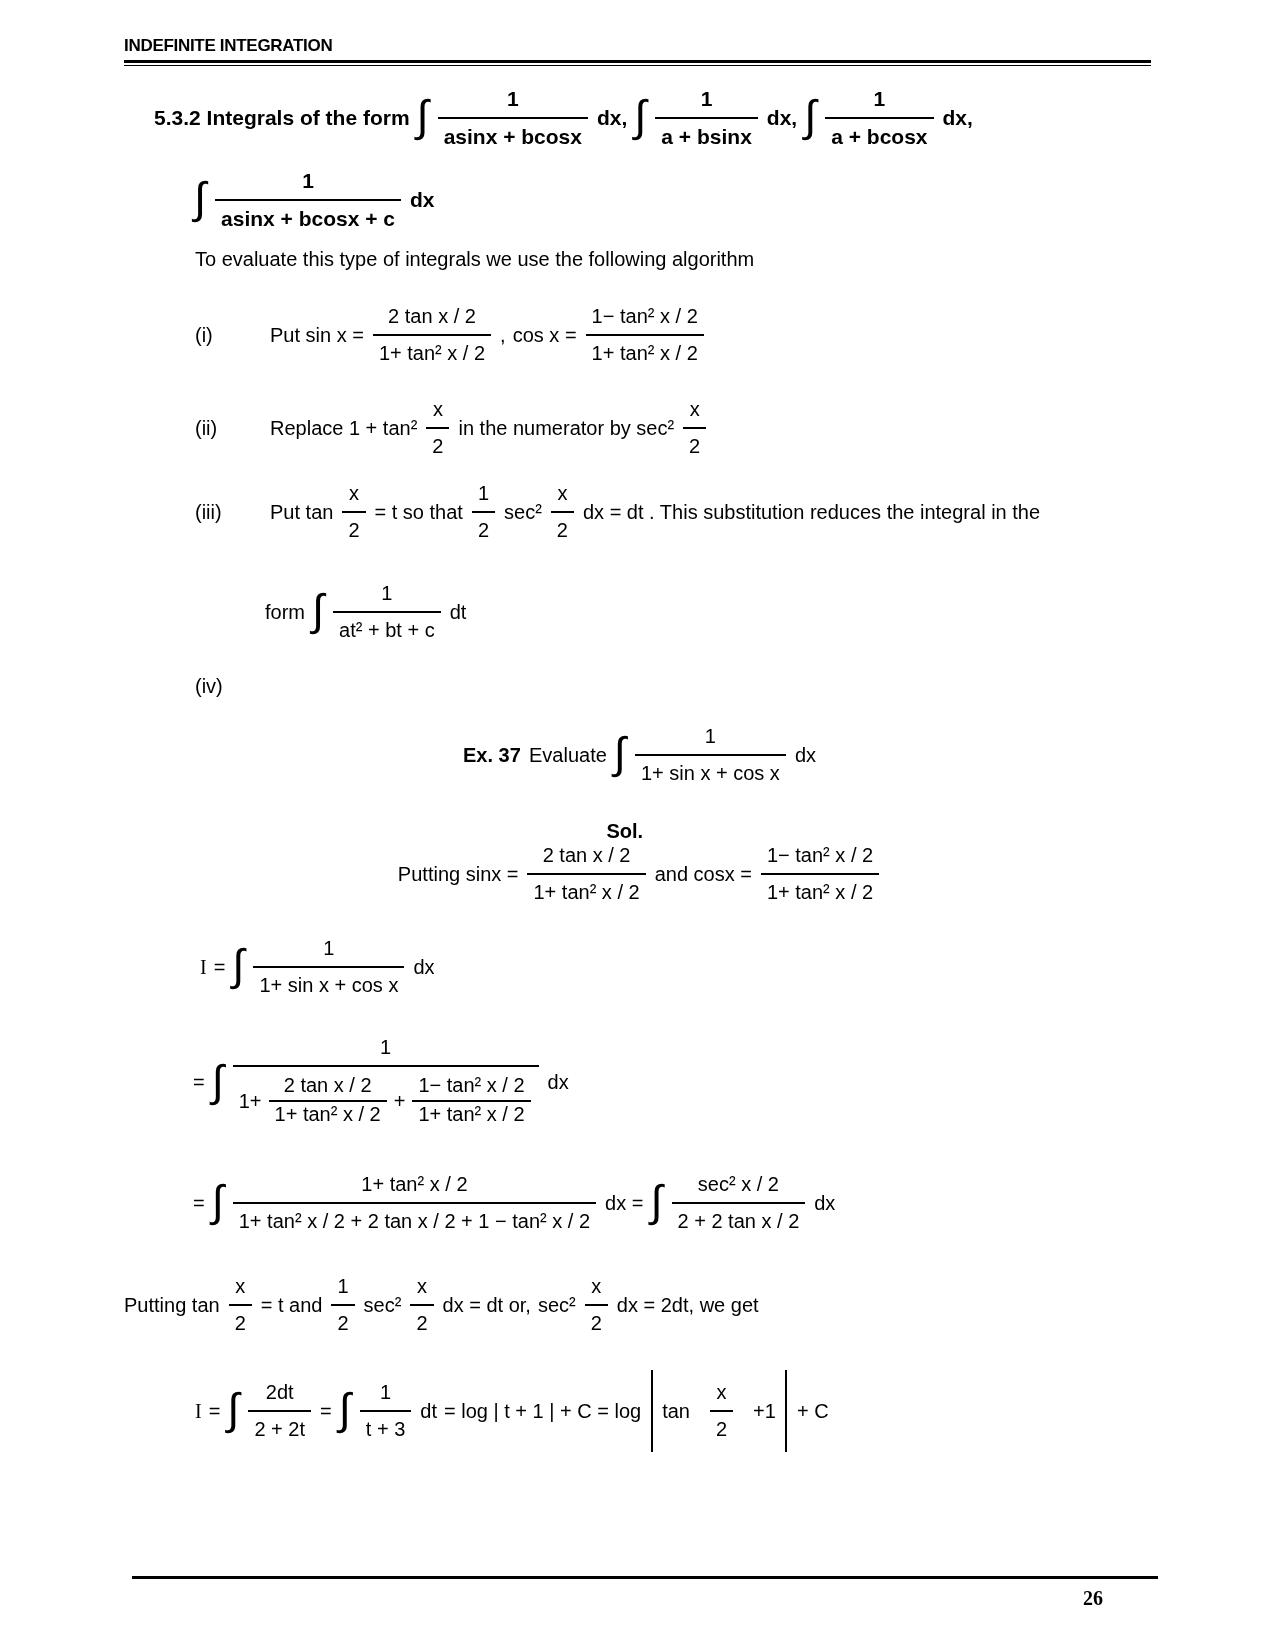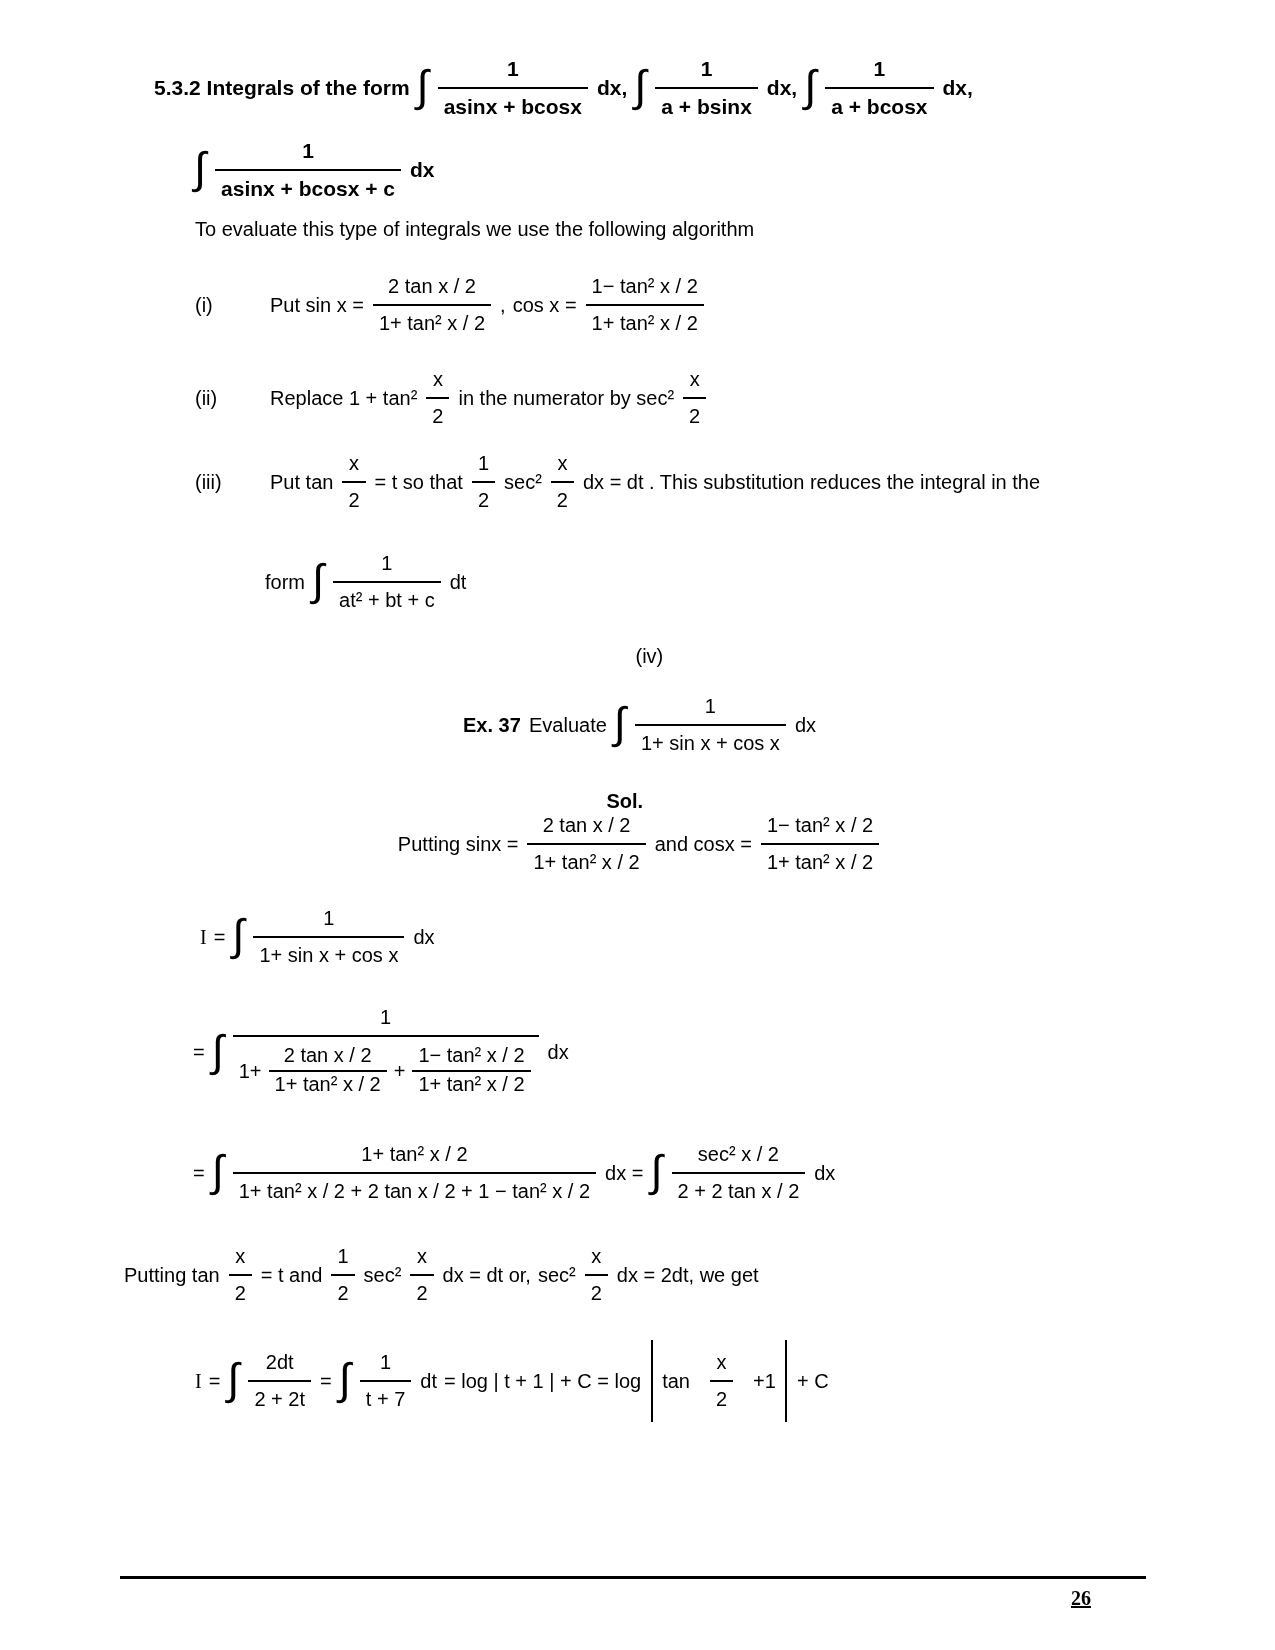--- a/index.html
+++ b/index.html
@@ -35,41 +35,46 @@
   
   .heading   { margin-top:20px; margin-left:30px; font-size:21px;align-items:center; }
   .formula2  { margin-top:18px; margin-left:70px; font-size:21px; }
   .intro     { margin-top:16px; margin-left:71px; }
   .step      { display:flex; align-items:center; }
   .step-label{ width:75px; flex-shrink:0; align-self:center; }
   .step-i    { margin-top:33px; margin-left:71px; }
   .step-ii   { margin-top:31px; margin-left:71px;align-items:flex-end; }
   .step-iii  { margin-top:22px; margin-left:71px; }
   .form-line { margin-top:38px; margin-left:141px; }
-  .step-iv   { margin-top:32px; margin-left:71px;flex-direction:column; }
+  .step-iv   { margin-top:32px; margin-left:71px; }
   .ex-line   { margin-top:26px; margin-left:4px;justify-content:center; }
   .ex-label  { width:66px; flex-shrink:0; font-weight:bold; }
   .sol-line  { margin-top:34px; margin-left:4px;flex-direction:column; }
   .line1     { margin-top:31px; margin-left:76px; }
   .line2     { margin-top:37px; margin-left:69px; }
   .line3     { margin-top:42px; margin-left:69px; }
   .line4     { margin-top:40px; }
   .line5     { margin-top:34px; margin-left:71px; }
 
   
-  .footer { position:absolute; left:120px; width:1026px; top:1576px;text-decoration:underline; }
+  .footer { position:absolute; left:132px; width:1026px; top:1576px; }
   .footer-rule { height:3px; background:#000; }
   .footer-page { text-align:right; margin-top:8px; padding-right:55px;
                  font-family:"Liberation Serif", serif; font-weight:bold; font-size:20px; }
 </style>
 </head>
 <body>
 
 <div class="page">
 
+  <div>
+    <div class="header-title">INDEFINITE INTEGRATION</div>
+    <div class="header-rule-thick"></div>
+    <div class="header-rule-thin"></div>
+  </div>
 
   <div class="heading row bold">
     <span class="math">
       <span>5.3.2 Integrals of the form</span>
       <span class="intg">∫</span>
       <span class="frac">
         <span class="num">1</span>
         <span class="den">asinx + bcosx</span>
       </span>
       <span>dx,</span>
@@ -288,21 +293,21 @@
       <span>=</span>
       <span class="intg">∫</span>
       <span class="frac">
         <span class="num">2dt</span>
         <span class="den">2 + 2t</span>
       </span>
       <span>=</span>
       <span class="intg">∫</span>
       <span class="frac">
         <span class="num">1</span>
-        <span class="den">t + 7</span>
+        <span class="den">t + 3</span>
       </span>
       <span>dt</span>
       <span>= log | t + 1 | + C = log</span>
       <span class="abs">
         <span>tan</span>
         <span class="frac">
           <span class="num">x</span>
           <span class="den">2</span>
         </span>
         <span>+1</span>

